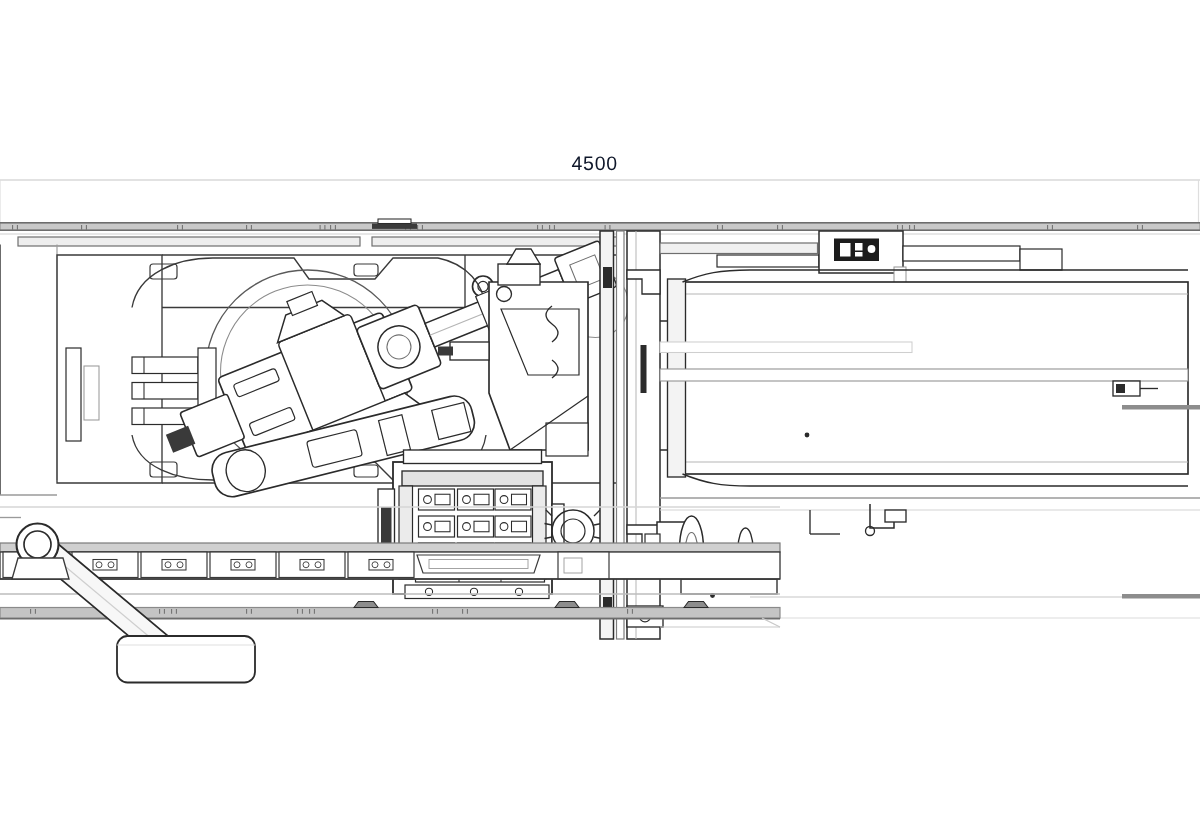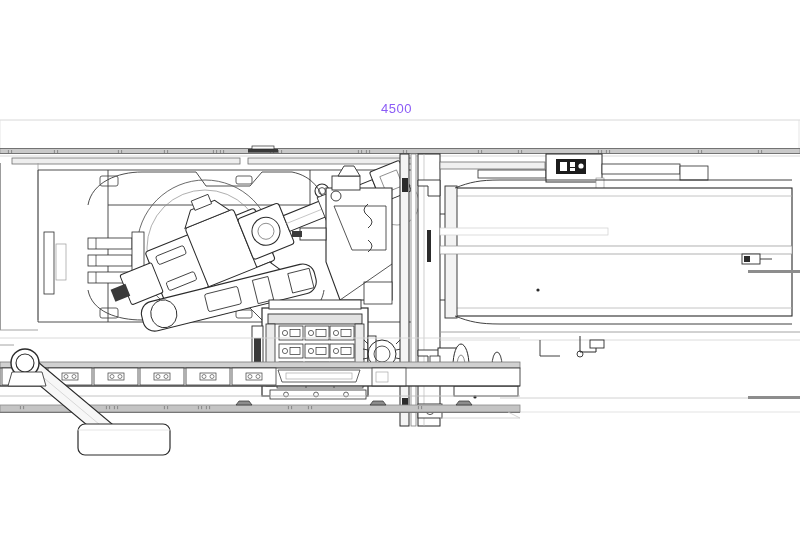--- a/index.html
+++ b/index.html
@@ -3,21 +3,21 @@
 <meta charset="utf-8">
 <style>
   html,body{margin:0;padding:0;background:#ffffff;}
   body{width:800px;height:550px;overflow:hidden;font-family:"Liberation Sans",sans-serif;}
   #sheet{position:relative;width:800px;height:550px;background:#ffffff;}
   #dwg{position:absolute;left:0;top:0;}
   .dimtext{
     position:absolute;
     font-family:"Liberation Sans",sans-serif;
     font-size:13px;
-    color:#8b5cf6;
+    color:#0f172a;
     letter-spacing:0.5px;
     white-space:nowrap;
   }
   #dim-4500{left:381px;top:101px;}
 </style>
 </head>
 <body>
 
 <div id="sheet">
 

